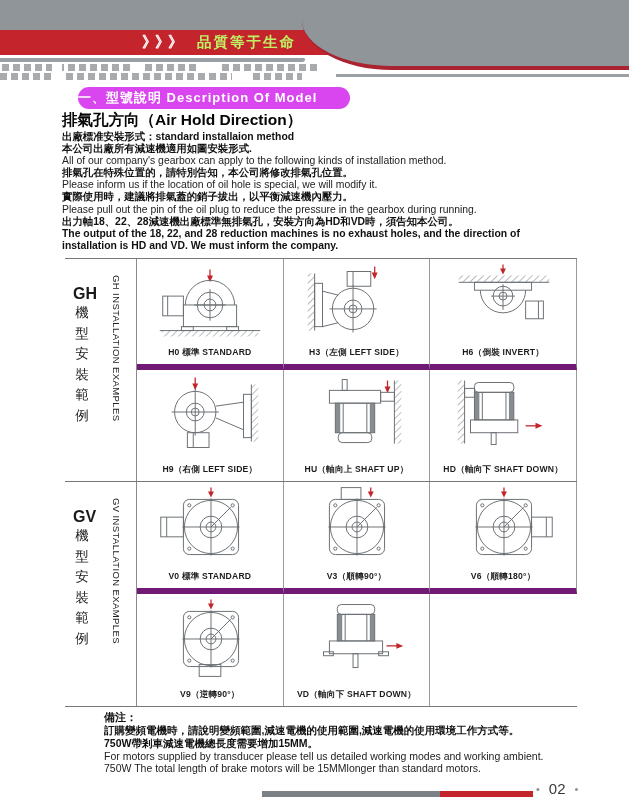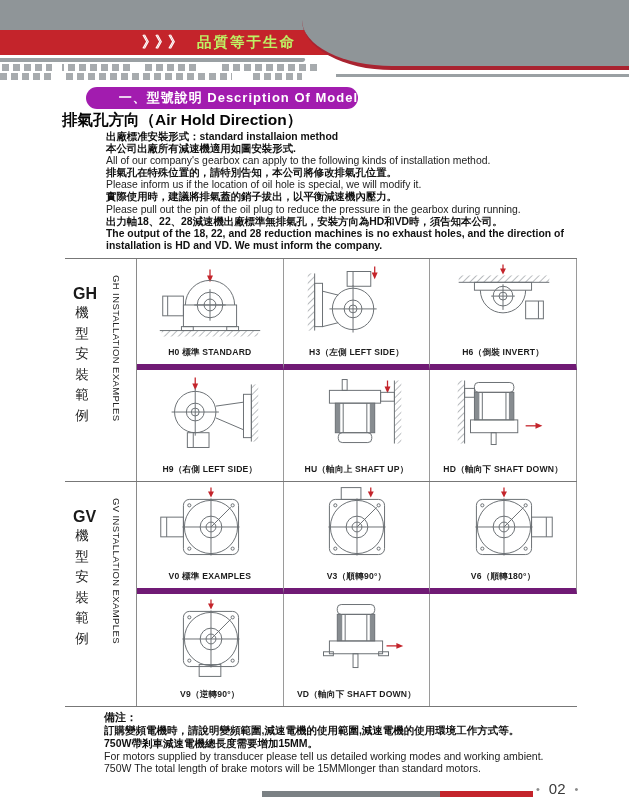--- a/index.html
+++ b/index.html
@@ -17,25 +17,25 @@
   .stripe-gray{position:absolute;left:0;top:58px;width:305px;height:4px;background:#9aa0a3;
                border-top-right-radius:3px;border-bottom-right-radius:6px;}
   .stripe-gray2{position:absolute;left:336px;top:74px;width:293px;height:3px;background:#9aa0a3;}
   .checks{position:absolute;height:7px;
           background:repeating-linear-gradient(90deg,#a7abae 0 7px,transparent 7px 11px);}
   .c1{left:2px;top:64px;width:316px;}
   .c2{left:0;top:73px;width:302px;}
   .checkgap{position:absolute;background:#fff;}
 
   
-  .pill{position:absolute;left:86px;top:87px;width:272px;height:22px;background:#a21caf;
+  .pill{position:absolute;left:78px;top:87px;width:272px;height:22px;background:#d946ef;
         border-radius:12px;color:#fff;font-weight:bold;font-size:13px;letter-spacing:1px;
-        display:flex;align-items:center;justify-content:flex-end;}
+        display:flex;align-items:center;justify-content:flex-start;}
   .intro-head{position:absolute;left:62px;top:110px;font-size:15.5px;font-weight:bold;color:#050505;}
-  .intro{position:absolute;left:62px;top:131px;width:520px;margin-left:44px;}
+  .intro{position:absolute;left:62px;top:131px;width:520px;}
   .iline{font-size:10.4px;line-height:12.1px;white-space:nowrap;}
   .cn{font-weight:600;}
   .en{font-weight:400;color:#222;}
   .enb{font-weight:bold;color:#111;}
 
   
   .tbl{position:absolute;left:65px;top:258px;width:512px;border-top:1px solid #777;}
   .sect{display:flex;border-bottom:1px solid #777;}
   .sect.gh{height:222px;} .sect.gv{height:224px;}
   .labcell{width:72px;position:relative;border-right:1px solid #8a8a8a;box-sizing:border-box;}
@@ -263,21 +263,21 @@
               <circle cx="88" cy="63" r="1.6"></circle>
             <circle cx="66" cy="41" r="27"></circle>
               <circle cx="66" cy="41" r="11"></circle>
               <circle cx="66" cy="41" r="5"></circle>
             <line x1="37" y1="41" x2="95" y2="41"></line>
               <line x1="66" y1="12" x2="66" y2="70"></line>
             <line x1="66" y1="41" x2="86" y2="21"></line>
             <rect x="15" y="31" width="23" height="20"></rect>
               <line x1="21" y1="31" x2="21" y2="51"></line>
           </svg>
-          <div class="cl">V0 標準 EXAMPLES</div>
+          <div class="cl">V0 標準 STANDARD</div>
         </div>
 
         <div class="cell">
           <svg class="diag" viewBox="0 0 130 80">
             <line x1="80" y1="1" x2="80" y2="6" class="red"></line>
               <path d="M77 5 L80 11 L83 5 Z" class="redf"></path>
             <rect x="50" y="1" width="20" height="12"></rect>
             <rect x="38" y="13" width="56" height="56" rx="6"></rect>
             <circle cx="44" cy="19" r="1.6"></circle>
               <circle cx="88" cy="19" r="1.6"></circle>

